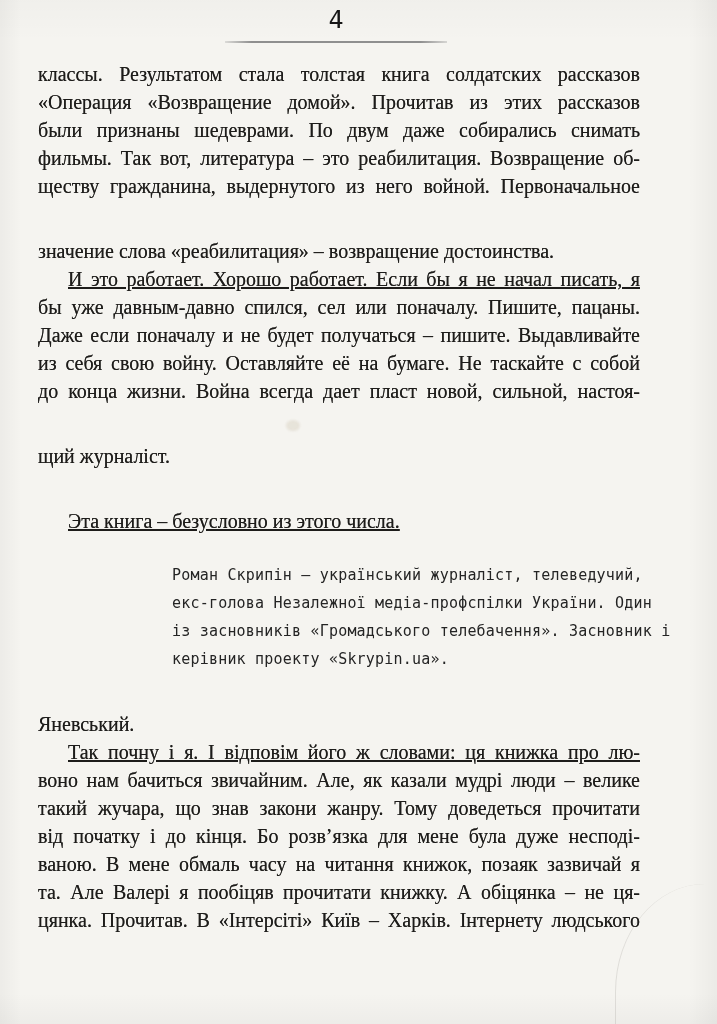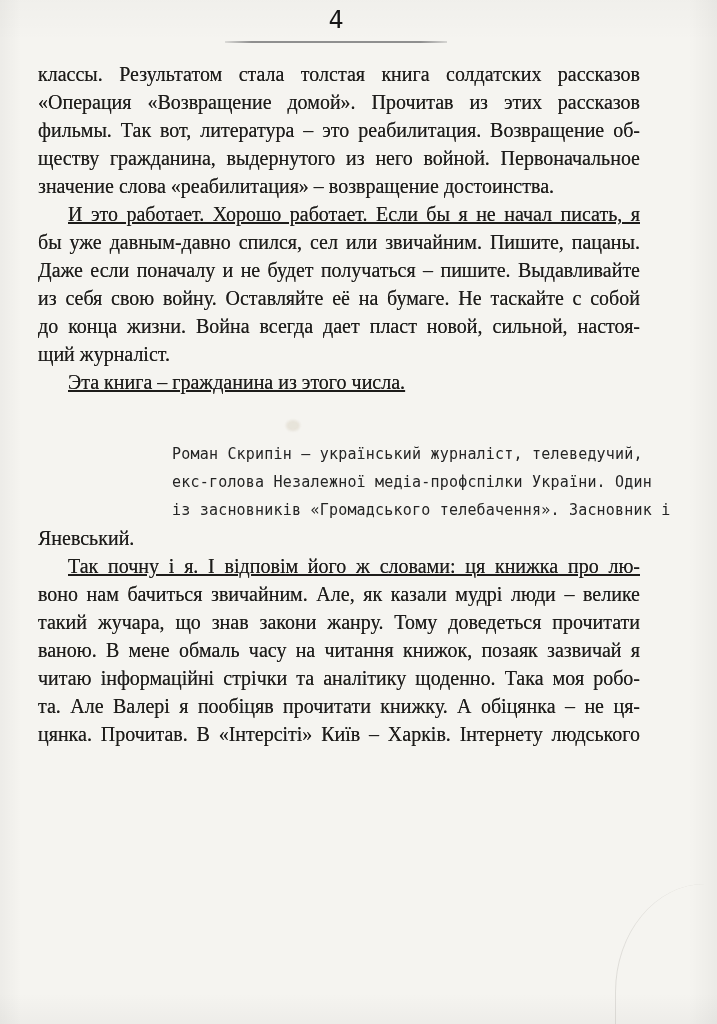--- a/index.html
+++ b/index.html
@@ -42,25 +42,25 @@
     width: 602px;
   }
   .par.body .pline {
     font-size: 20px;
     line-height: 28px;
     white-space: nowrap;
     text-align: justify;
     text-align-last: justify;
     text-shadow: 0 0 0.45px rgba(29,28,26,0.75);
   }
-  .par.body .pline.last { text-align-last: left; }
+  .par.body .pline.last { text-align-last: left; margin-top: 37px; }
   .par.body .pline.first { text-indent: 30px; text-decoration: underline; }
   .par.attribution {
     margin-left: 134px;
-    margin-top: 44px;
+    margin-top: 26px;
   }
   .par.attribution .pline {
     font-family: "DejaVu Sans Mono", monospace;
     font-size: 15px;
     line-height: 28px;
     letter-spacing: 0.2px;
     white-space: nowrap;
     color: var(--attribution-ink);
   }
   .scan-crease {
@@ -89,48 +89,50 @@
 
 <div class="page-header">
   <div class="page-number">4</div>
   <div class="header-rule"></div>
 </div>
 
 <div class="page-text">
     <div class="par body">
       <div class="pline">классы. Результатом стала толстая книга солдатских рассказов</div>
       <div class="pline">«Операция «Возвращение домой». Прочитав из этих рассказов</div>
+      <div class="pline">были признаны шедеврами. По двум даже собирались снимать</div>
       <div class="pline">фильмы. Так вот, литература – это реабилитация. Возвращение об-</div>
       <div class="pline">ществу гражданина, выдернутого из него войной. Первоначальное</div>
       <div class="pline last">значение слова «реабилитация» – возвращение достоинства.</div>
     </div>
     <div class="par body">
       <div class="pline first">И это работает. Хорошо работает. Если бы я не начал писать, я</div>
-      <div class="pline">бы уже давным-давно спился, сел или звичайним. Пишите, пацаны.</div>
+      <div class="pline">бы уже давным-давно спился, сел или поначалу. Пишите, пацаны.</div>
       <div class="pline">Даже если поначалу и не будет получаться – пишите. Выдавливайте</div>
       <div class="pline">из себя свою войну. Оставляйте её на бумаге. Не таскайте с собой</div>
       <div class="pline">до конца жизни. Война всегда дает пласт новой, сильной, настоя-</div>
       <div class="pline last">щий журналіст.</div>
     </div>
     <div class="par body">
-      <div class="pline last first">Эта книга – гражданина из этого числа.</div>
+      <div class="pline last first">Эта книга – безусловно из этого числа.</div>
     </div>
     <div class="par attribution">
       <div class="pline">Роман Скрипін – український журналіст, телеведучий,</div>
       <div class="pline">екс-голова Незалежної медіа-профспілки України. Один</div>
       <div class="pline">із засновників «Громадського телебачення». Засновник і</div>
+      <div class="pline last">керівник проекту «Skrypin.ua».</div>
     </div>
     <div class="par body">
       <div class="pline last">Яневський.</div>
     </div>
     <div class="par body">
       <div class="pline first">Так почну і я. І відповім його ж словами: ця книжка про лю-</div>
       <div class="pline">воно нам бачиться звичайним. Але, як казали мудрі люди – велике</div>
       <div class="pline">такий жучара, що знав закони жанру. Тому доведеться прочитати</div>
+      <div class="pline">від початку і до кінця. Бо розв’язка для мене була дуже несподі-</div>
       <div class="pline">ваною. В мене обмаль часу на читання книжок, позаяк зазвичай я</div>
-      <div class="pline">читаю інформаційні стрічки та аналітику щоденно. Така моя робо-</div>
       <div class="pline">та. Але Валері я пообіцяв прочитати книжку. А обіцянка – не ця-</div>
       <div class="pline">цянка. Прочитав. В «Інтерсіті» Київ – Харків. Інтернету людського</div>
     </div>
   </div>
 
 <div class="scan-spot"></div>
 <div class="scan-crease"></div>
 
 </body></html>

